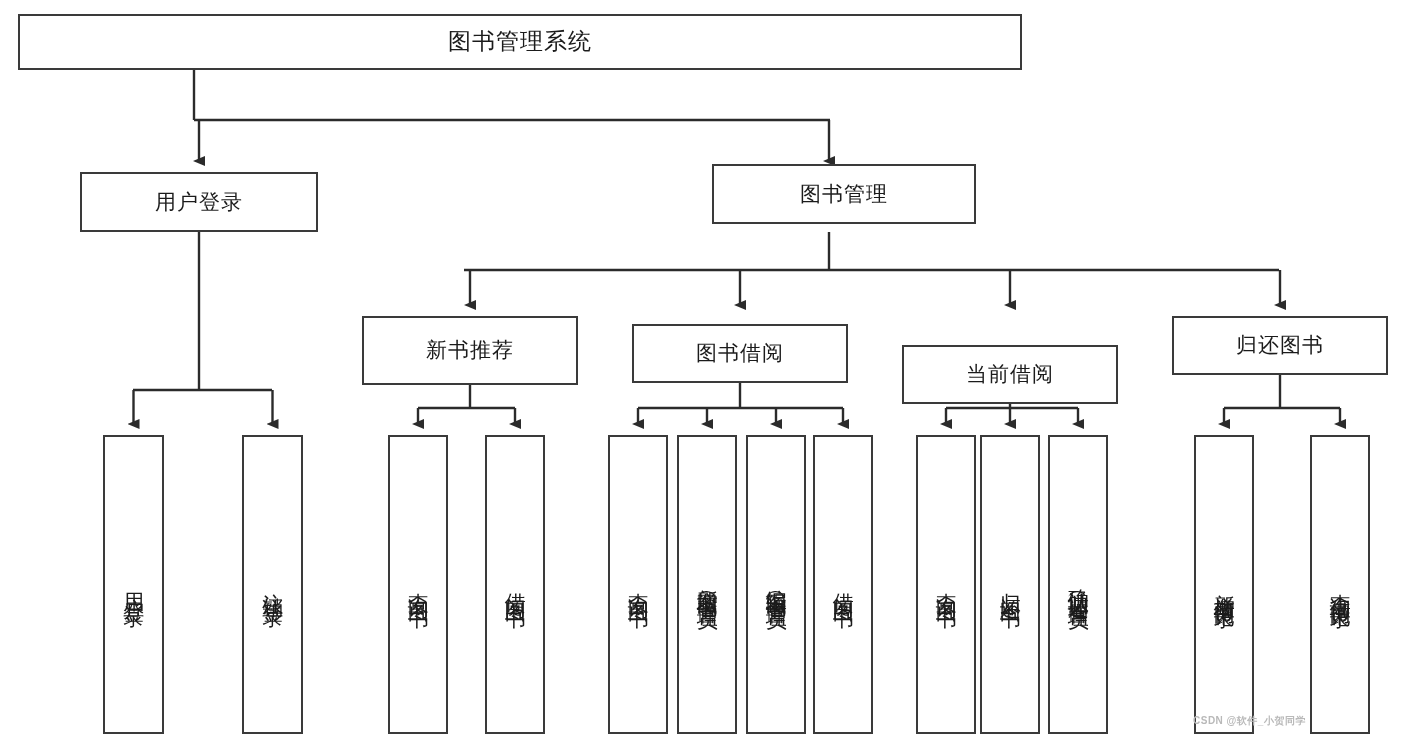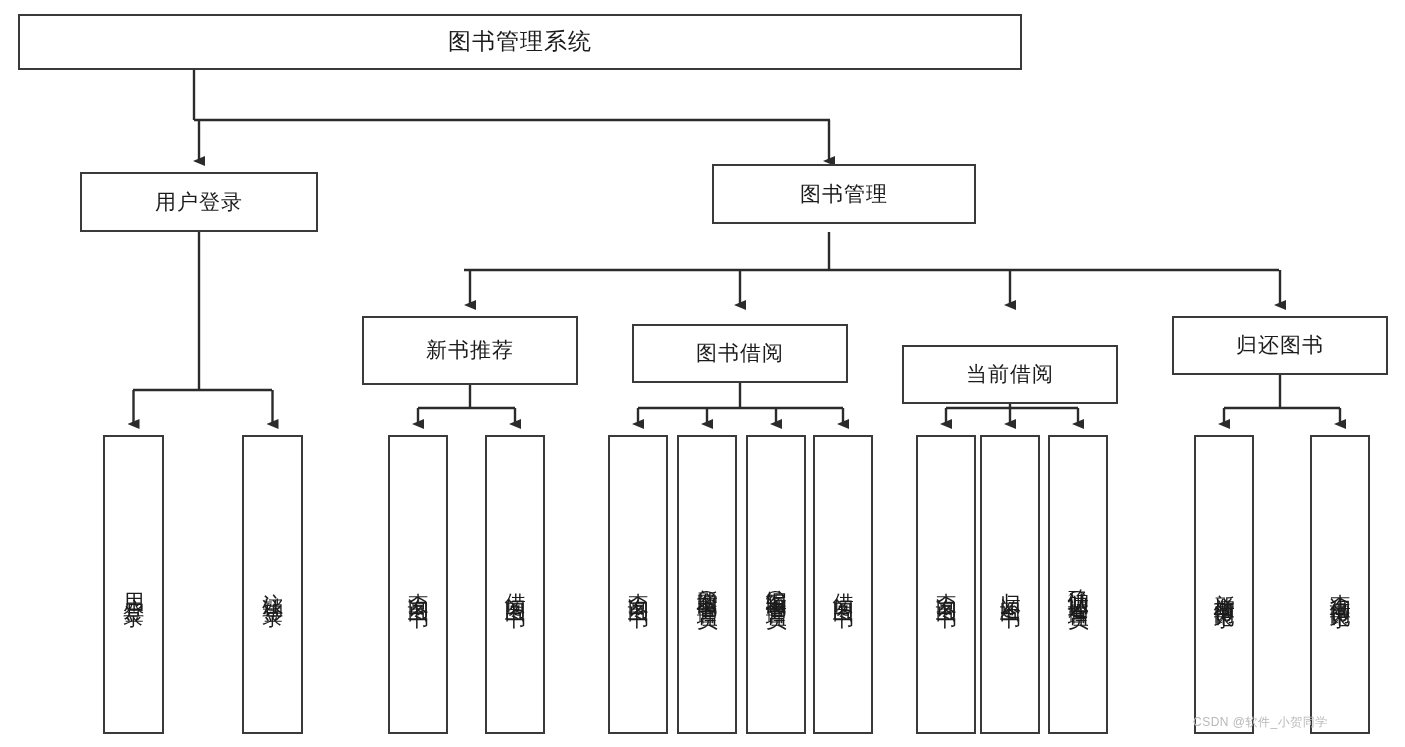--- a/index.html
+++ b/index.html
@@ -56,25 +56,26 @@
     line-height:1.06;
     letter-spacing:5px;
     white-space:nowrap;
     text-align:center;
   }
   .node.vert.tall .label{
     letter-spacing:3px;
   }
   .watermark{
     position:absolute;
-    font-size:12px;
+    font-size:10px;
     color:#b9b9b9;
     white-space:nowrap;
     letter-spacing:0.5px;
     user-select:none;
+    font-weight:bold;
   }
 </style>
 </head>
 <body>
 
 <div id="canvas">
 
   <svg class="edges" viewBox="0 0 1405 747">
     <defs>
       <marker id="arrow" markerWidth="12" markerHeight="12" refX="5" refY="6" orient="auto" markerUnits="userSpaceOnUse">

